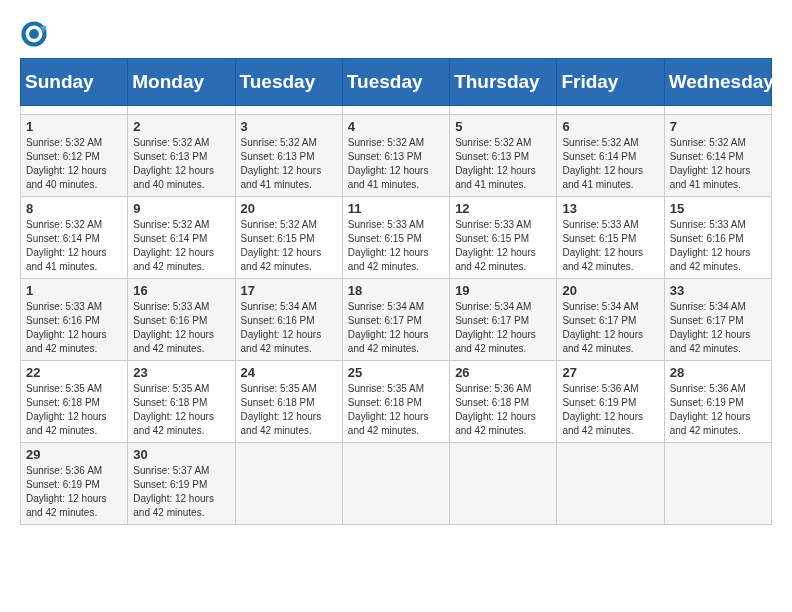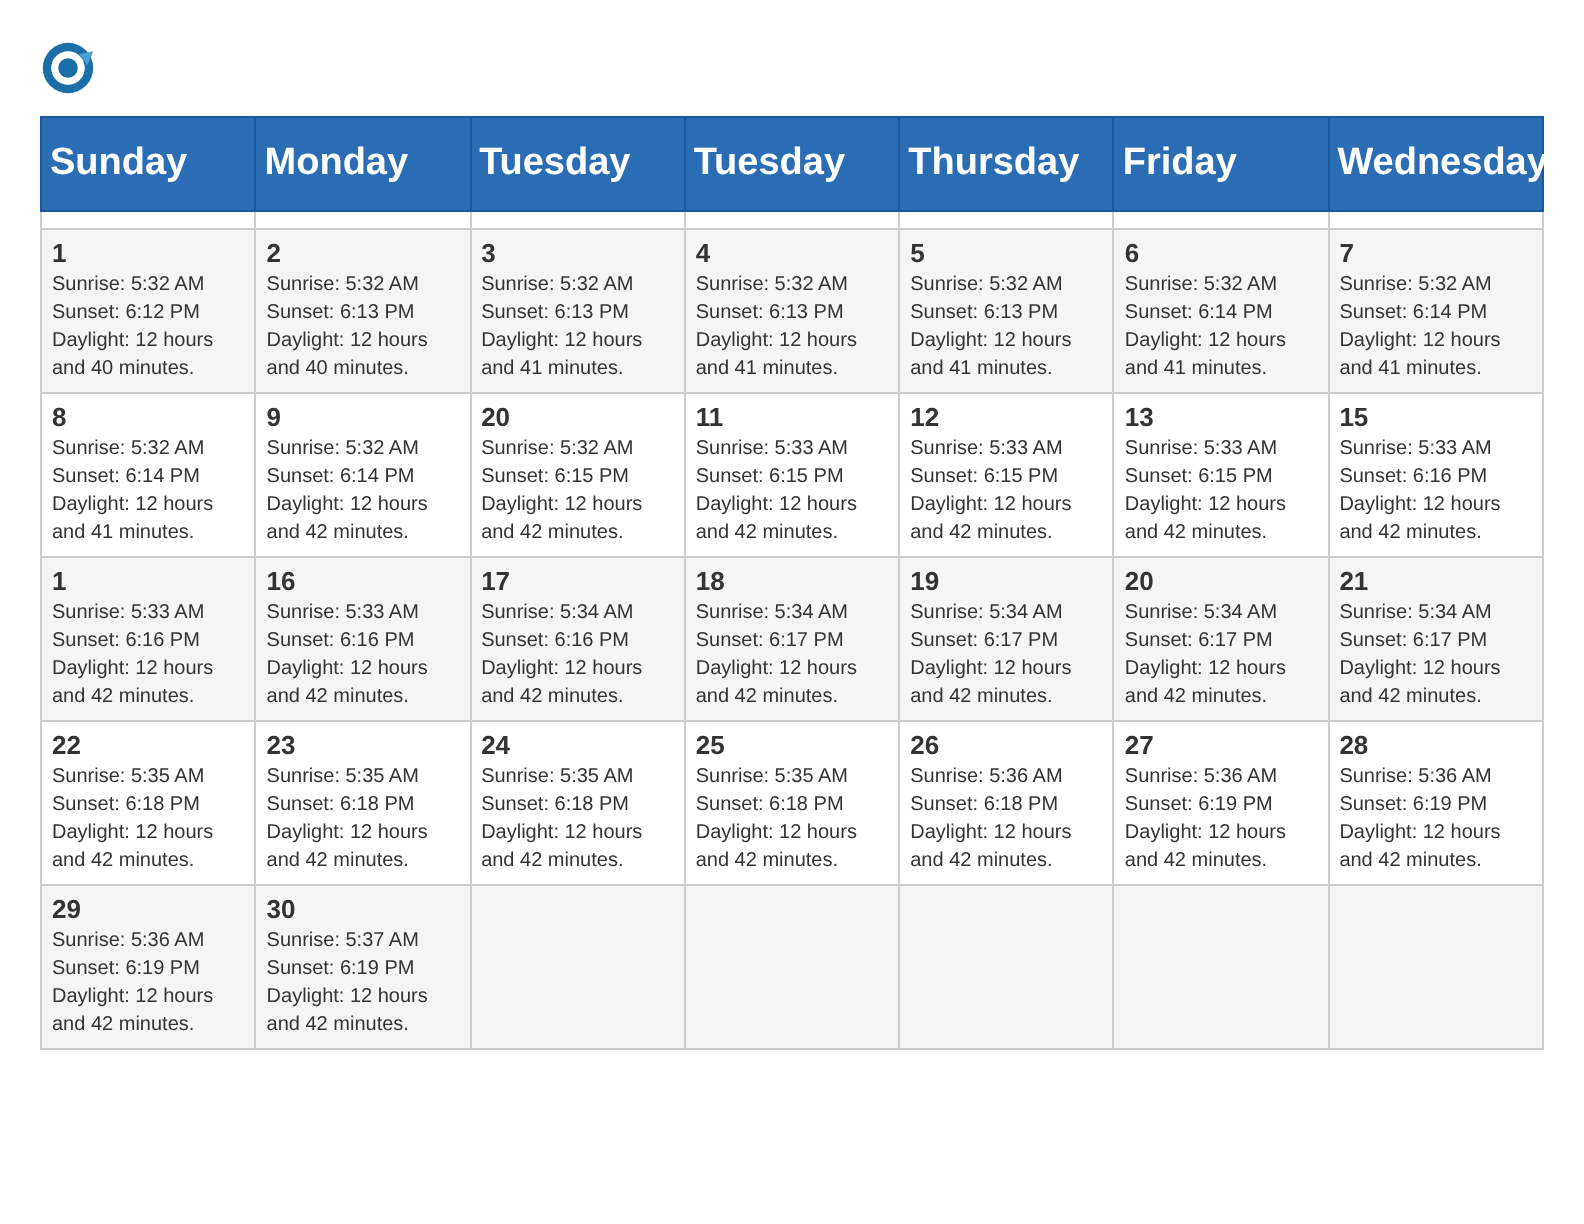--- a/index.html
+++ b/index.html
@@ -246,21 +246,21 @@
             Sunrise: 5:34 AM<br>Sunset: 6:17 PM<br>Daylight: 12 hours and 42 minutes.
           </div>
         </td>
         <td>
           <span class="day-number">20</span>
           <div class="cell-content">
             Sunrise: 5:34 AM<br>Sunset: 6:17 PM<br>Daylight: 12 hours and 42 minutes.
           </div>
         </td>
         <td>
-          <span class="day-number">21</span>
+          <span class="day-number">33</span>
           <div class="cell-content">
             Sunrise: 5:34 AM<br>Sunset: 6:17 PM<br>Daylight: 12 hours and 42 minutes.
           </div>
         </td>
       </tr>
       <tr>
         <td>
           <span class="day-number">22</span>
           <div class="cell-content">
             Sunrise: 5:35 AM<br>Sunset: 6:18 PM<br>Daylight: 12 hours and 42 minutes.

